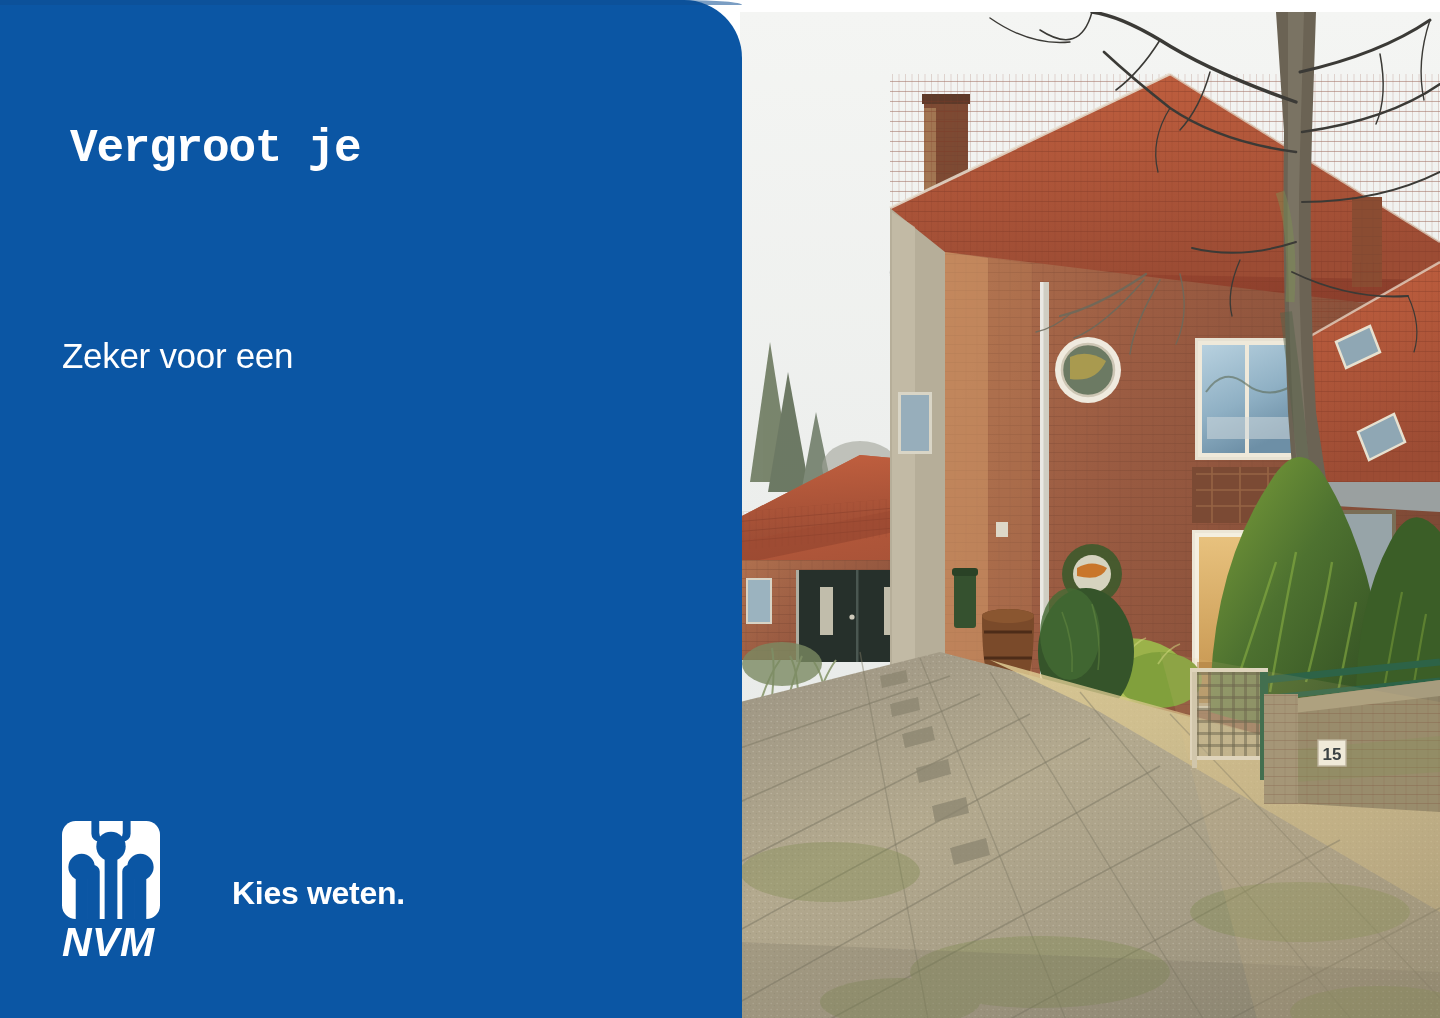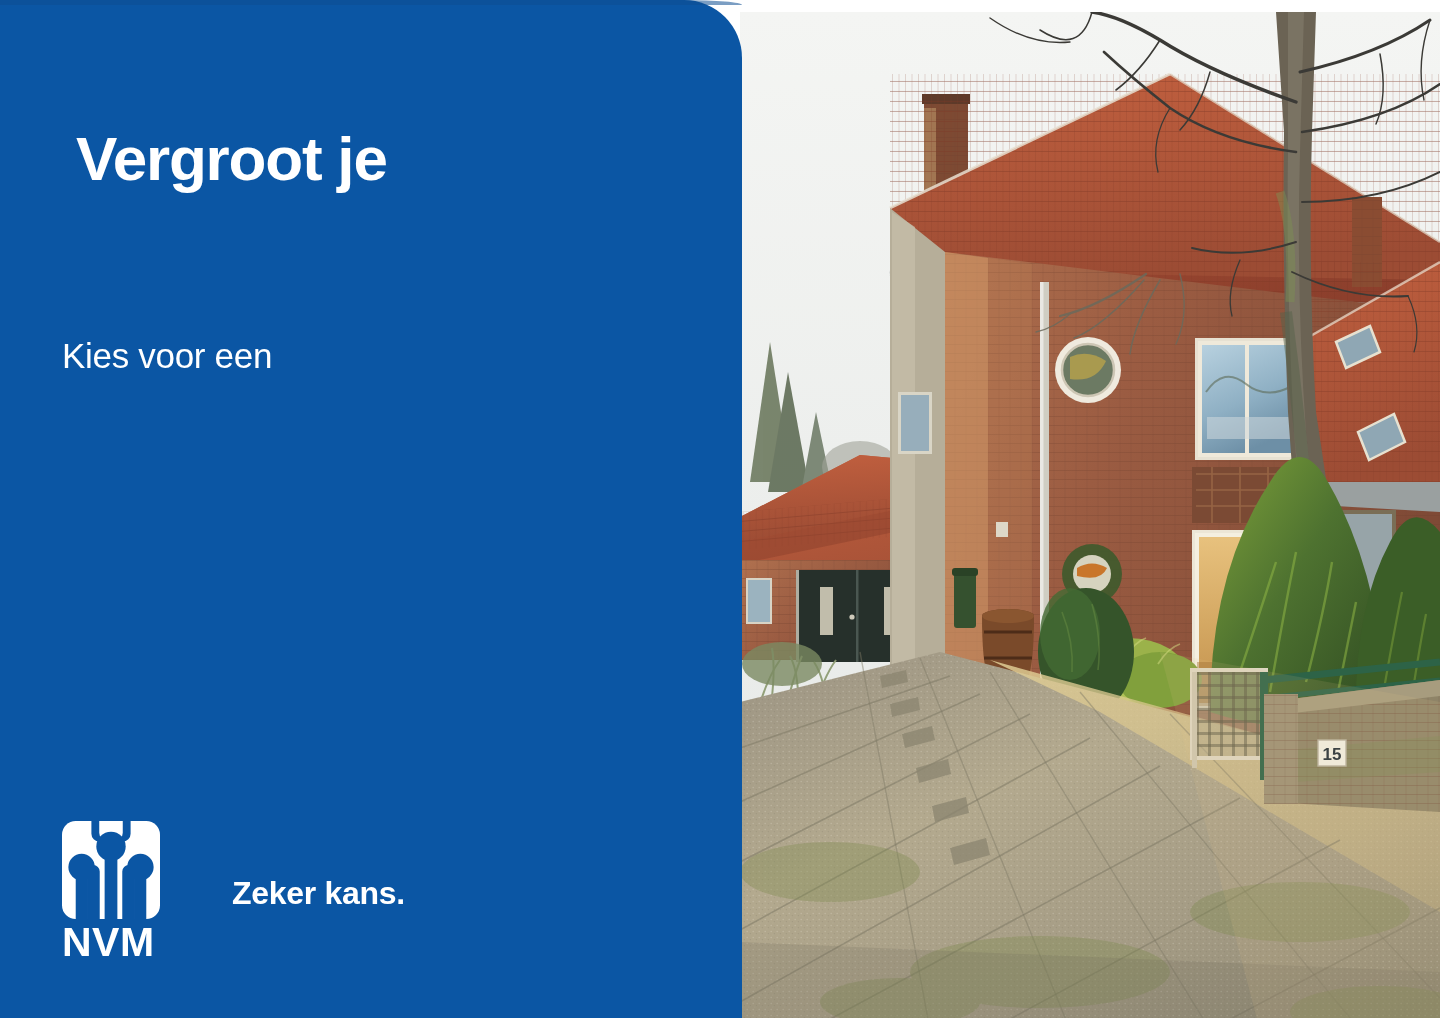--- a/index.html
+++ b/index.html
@@ -39,27 +39,28 @@
   .panel-topstrip {
     position:absolute; left:0; top:0;
     width:742px; height:5px;
     background:#0f4f92;
     border-top-right-radius:58px 5px;
     opacity:.55;
   }
 
   .headline {
     position:absolute;
-    left:76px; top:124px;
+    left:70px; top:124px;
     width:640px;
     color:#ffffff;
-    font-size:62px;
+    font-size:46px;
     font-weight:700;
     line-height:1.12;
     letter-spacing:-1.2px;
+    font-family:Liberation Mono, monospace;
   }
   .headline .l2 { display:block; }
 
   .subhead {
     position:absolute;
     left:62px; top:331px;
     width:620px;
     color:#ffffff;
     font-size:35px;
     font-weight:400;
@@ -68,21 +69,21 @@
   }
   .subhead .s2 { display:block; }
 
   
   .logo-lockup {
     position:absolute;
     left:62px; top:820px;
     display:flex;
     align-items:flex-start;
   }
-  .logo-block { width:98px; }
+  .logo-block { width:98px;font-style:italic; }
   .logo-mark { display:block; width:98px; height:100px; }
   .logo-word {
     display:block;
     margin-top:2px;
     color:#ffffff;
     font-size:41px;
     font-weight:700;
     letter-spacing:0.5px;
     line-height:1;
     text-align:left;
@@ -478,21 +479,21 @@
   </div>
 
   <div class="panel">
     <div class="panel-topstrip"></div>
 
     <h1 class="headline">
       <span>Vergroot je</span>
     </h1>
 
     <p class="subhead">
-      <span>Kies voor een</span>
+      <span>Zeker voor een</span>
     </p>
 
     <div class="logo-lockup">
       <div class="logo-block">
         <svg class="logo-mark" viewBox="0 0 100 100">
           <defs>
             <mask id="nvmMask">
               <rect x="0" y="0" width="100" height="100" fill="#fff"></rect>
 
               <circle cx="50" cy="26" r="15" fill="#000"></circle>
@@ -507,17 +508,17 @@
               <path d="M80 45 H68 a6.5 6.5 0 0 0 -6.5 6.5 V102 H74 V56 a4 4 0 0 1 4 -4 Z" fill="#000"></path>
 
               <path d="M30 -2 h8 v14 a9 9 0 0 0 9 9 h-9 a8 8 0 0 1 -8 -8 Z" fill="#000"></path>
               <path d="M70 -2 h-8 v14 a9 9 0 0 1 -9 9 h9 a8 8 0 0 0 8 -8 Z" fill="#000"></path>
             </mask>
           </defs>
           <rect x="0" y="0" width="100" height="100" rx="14" ry="14" fill="#ffffff" mask="url(#nvmMask)"></rect>
         </svg>
         <span class="logo-word">NVM</span>
       </div>
-      <span class="tagline">Zeker kans.</span>
+      <span class="tagline">Kies weten.</span>
     </div>
   </div>
 
 </div>
 
 </body></html>

